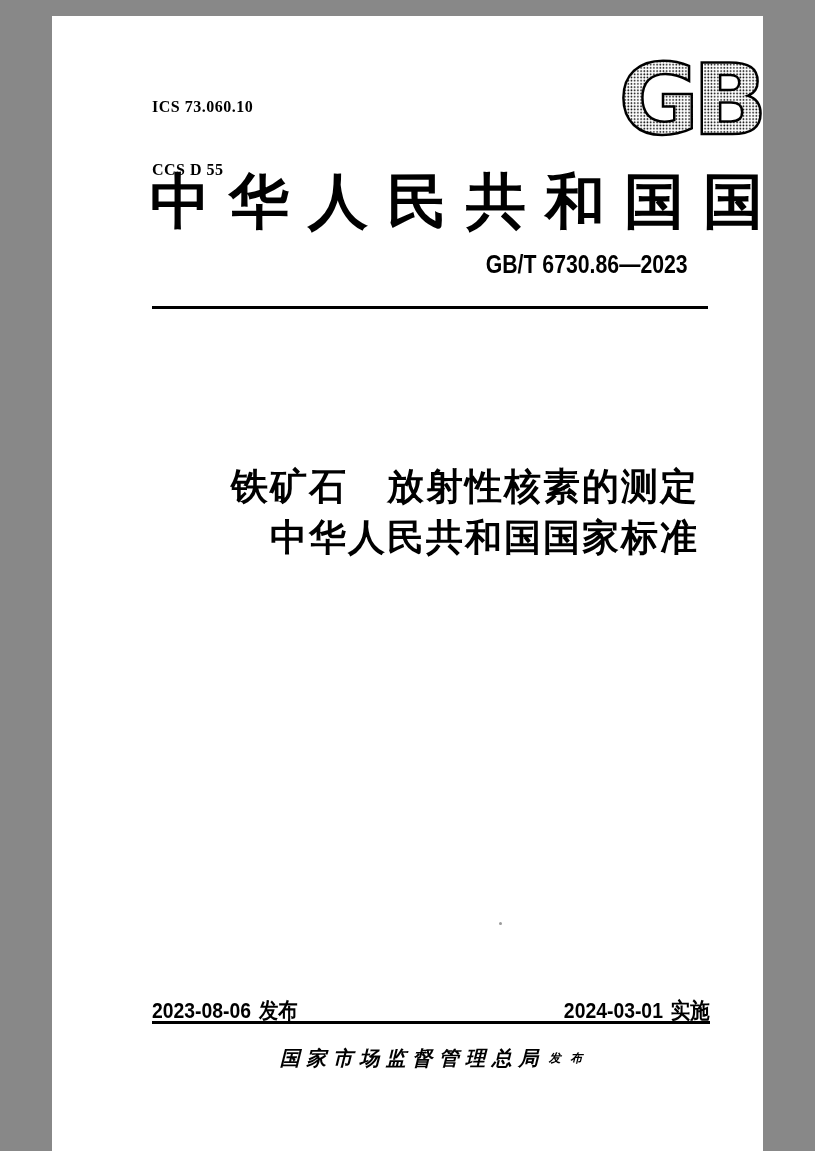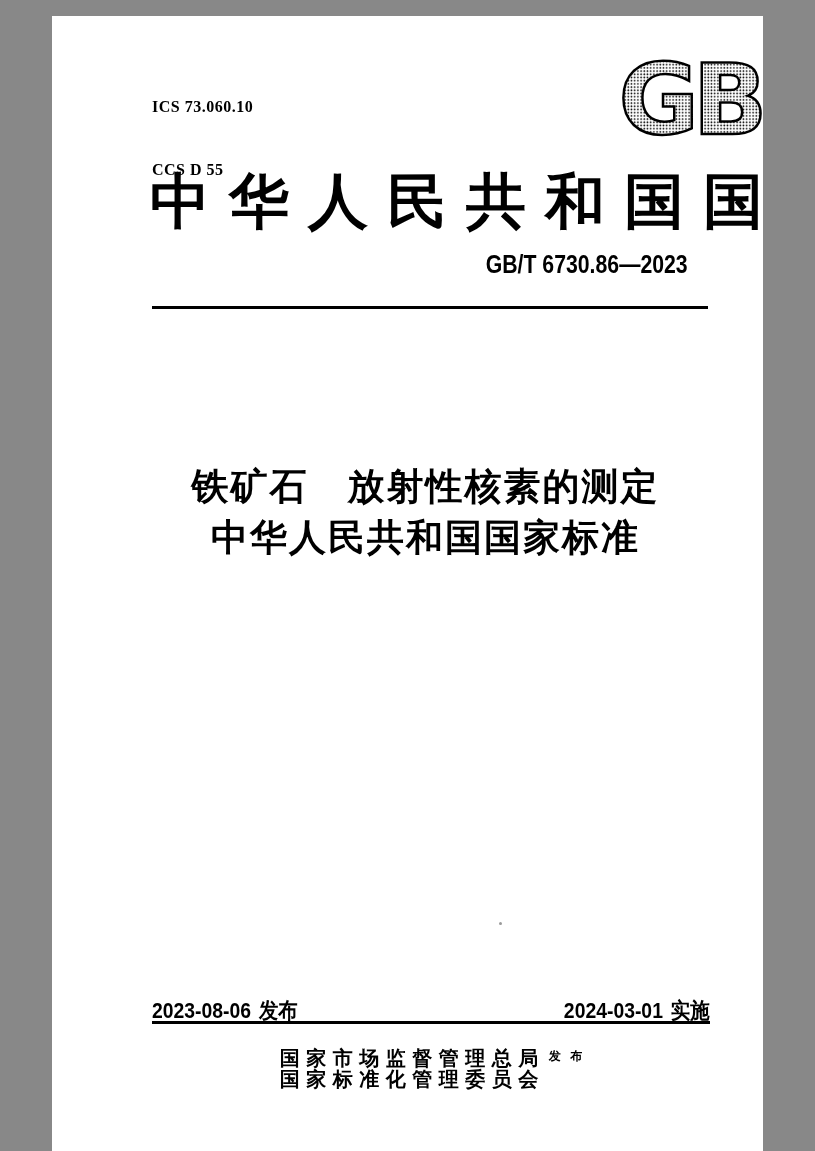--- a/index.html
+++ b/index.html
@@ -23,21 +23,21 @@
     font-size:60px;letter-spacing:19px;text-align:center;white-space:nowrap;
   }
   .std-num{
     position:absolute;right:75px;top:234px;
     font-weight:bold;font-size:25px;white-space:nowrap;
     transform:scaleX(.85);transform-origin:right center;
   }
   .rule-top{position:absolute;left:100px;right:55px;top:290px;height:3px;background:#000;}
   
   .cn-title{
-    position:absolute;left:100px;right:64px;text-align:center;
+    position:absolute;left:100px;right:64px;text-align:right;
     font-weight:bold;font-size:37px;letter-spacing:2px;white-space:nowrap;
     font-family:"Liberation Sans",sans-serif;
   }
   .cn-t1{top:446px;}
   .cn-t2{top:497px;}
   .en-block{
     position:absolute;left:100px;right:50px;top:569px;text-align:center;
     font-family:"Liberation Serif",serif;font-weight:bold;
     font-size:19.5px;line-height:26px;
   }
@@ -46,21 +46,21 @@
   .date{
     position:absolute;top:980px;font-weight:bold;font-size:22px;white-space:nowrap;
   }
   .date-left{left:100px;transform:scaleX(.88);transform-origin:left center;}
   .date-right{right:53px;transform:scaleX(.88);transform-origin:right center;}
   .date .lbl{margin-left:9px;}
   .rule-bottom{position:absolute;left:100px;right:53px;top:1005px;height:2.5px;background:#000;}
   
   .issuer{
     position:absolute;left:100px;right:50px;top:1032px;
-    display:flex;justify-content:center;gap:4px;
+    display:flex;justify-content:center;align-items:center;gap:4px;font-style:italic;
   }
   .issuer-names{
     font-family:"Liberation Serif",serif;font-weight:bold;
     font-size:20px;line-height:20.5px;letter-spacing:6.5px;white-space:nowrap;
   }
   .release{
     font-weight:bold;font-size:12px;letter-spacing:3px;white-space:nowrap;
     font-family:"Liberation Sans",sans-serif;
   }
 </style>
@@ -100,18 +100,17 @@
   </div>
   <div class="date date-right">
     <span>2024-03-01</span><span class="lbl">实施</span>
   </div>
 
   <div class="rule-bottom"></div>
 
   <div class="issuer">
     <div class="issuer-names">
       <div>国家市场监督管理总局</div>
-      <div>国家标准化管理委员会</div>
     </div>
     <div class="release">发 布</div>
   </div>
 
 </div>
 
 </body></html>

